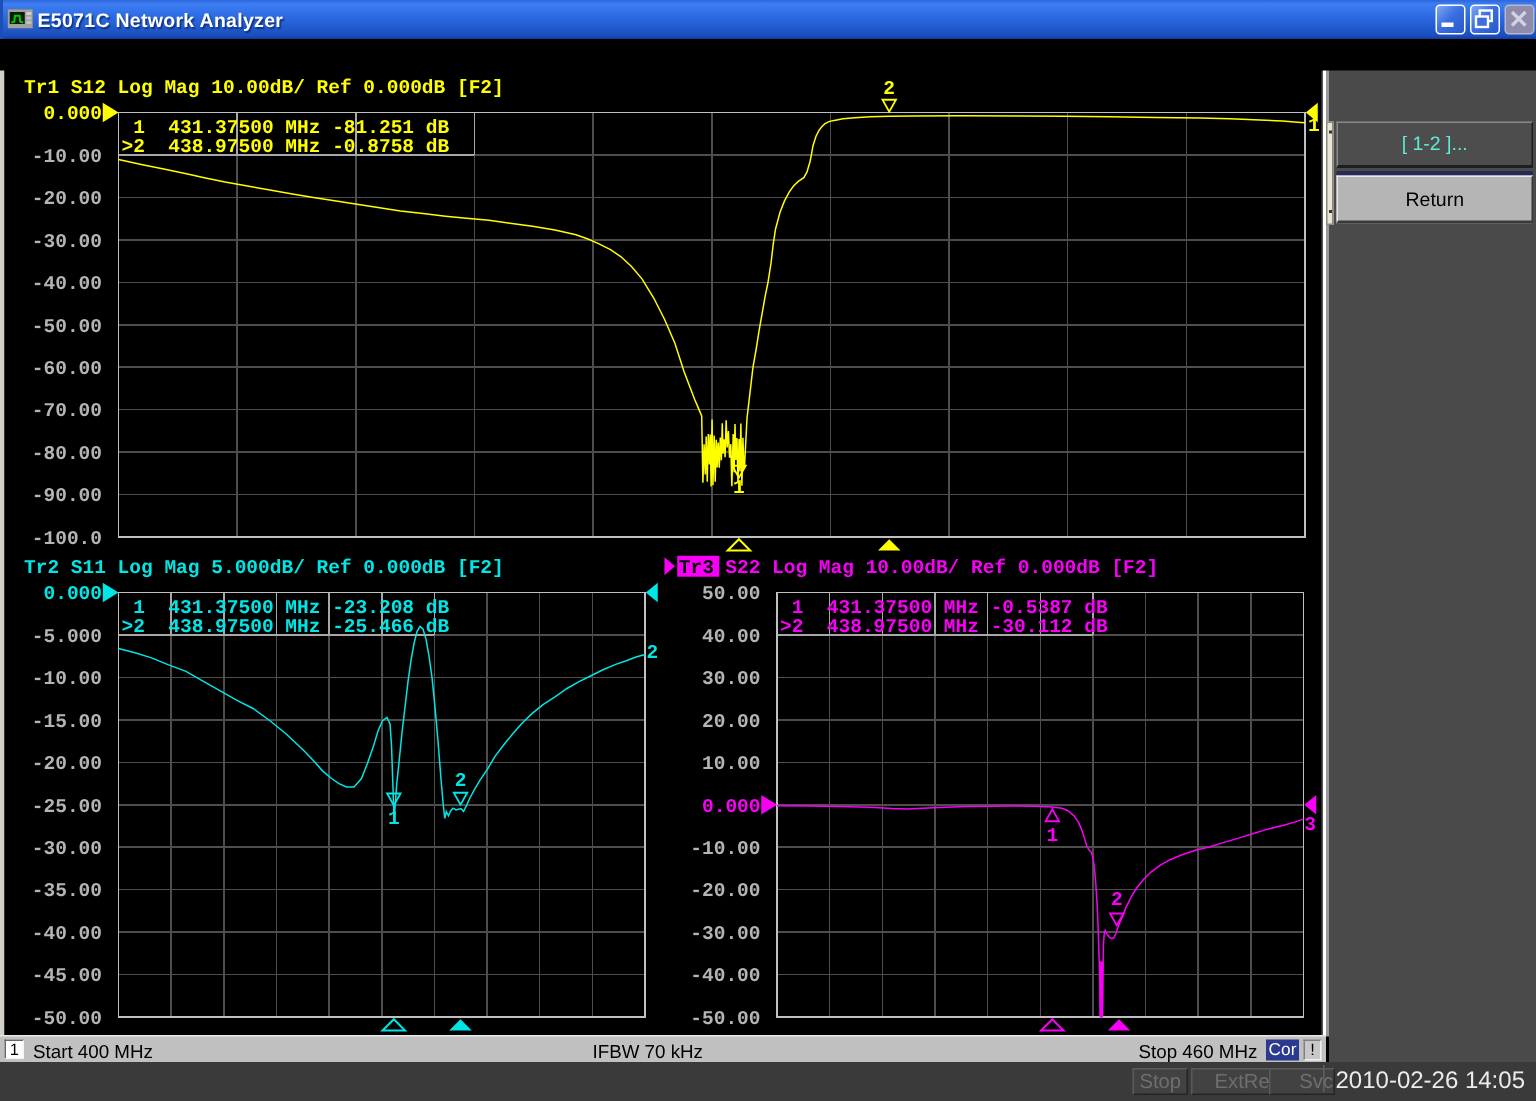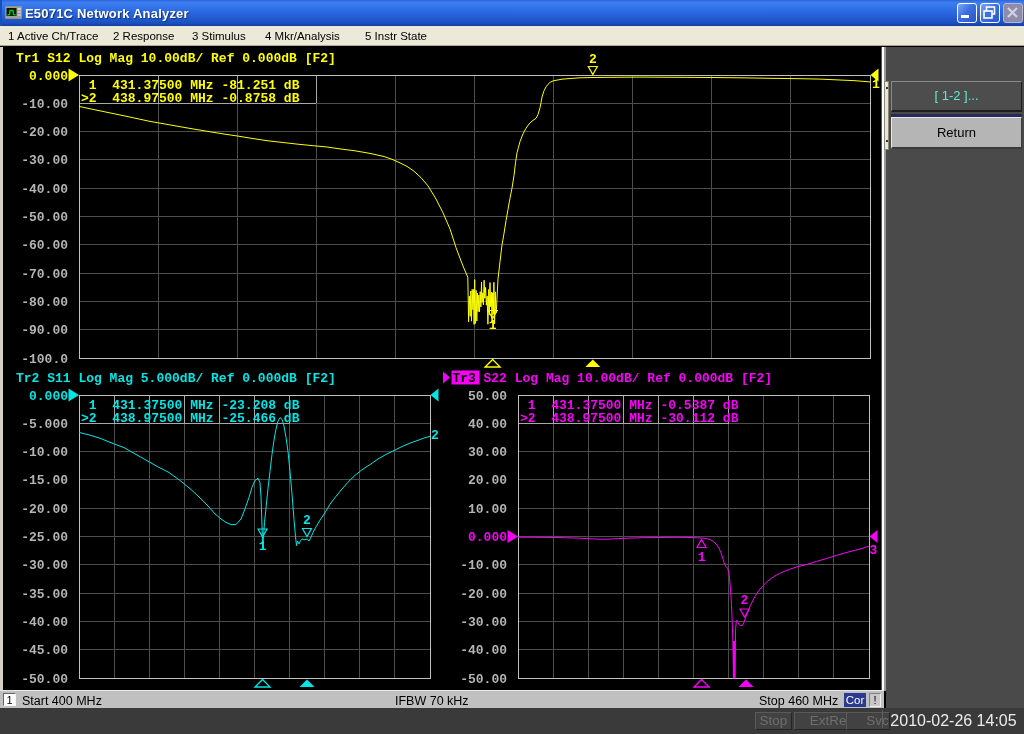--- a/index.html
+++ b/index.html
@@ -73,27 +73,20 @@
       <svg width="17" height="17" viewBox="0 0 17 17">
         <rect x="5.5" y="3" width="8" height="7" fill="none" stroke="#fff" stroke-width="1.6"></rect>
         <rect x="3" y="7" width="8" height="7" fill="#3c6fe0" stroke="#fff" stroke-width="1.6"></rect>
       </svg>
     </div>
     <div class="wbtn" id="closebtn" style="left:1001px">
       <svg width="17" height="17" viewBox="0 0 17 17">
         <path d="M4 4 L13 13 M13 4 L4 13" stroke="#d4d2e2" stroke-width="2.2"></path>
       </svg>
     </div>
-  </div>
-  <div id="menubar">
-    <span style="left:8px">1 Active Ch/Trace</span>
-    <span style="left:113px">2 Response</span>
-    <span style="left:192px">3 Stimulus</span>
-    <span style="left:265px">4 Mkr/Analysis</span>
-    <span style="left:365px">5 Instr State</span>
   </div>
   <div id="lborder"></div>
   <div id="main">
     <svg width="879" height="644" viewBox="3 47 879 644">
 <g shape-rendering="crispEdges">
 <line x1="158.1" y1="75" x2="158.1" y2="358" stroke="#4d4d4d" stroke-width="1"></line>
 <line x1="237.2" y1="75" x2="237.2" y2="358" stroke="#4d4d4d" stroke-width="1"></line>
 <line x1="316.3" y1="75" x2="316.3" y2="358" stroke="#4d4d4d" stroke-width="1"></line>
 <line x1="395.4" y1="75" x2="395.4" y2="358" stroke="#4d4d4d" stroke-width="1"></line>
 <line x1="474.5" y1="75" x2="474.5" y2="358" stroke="#4d4d4d" stroke-width="1"></line>

